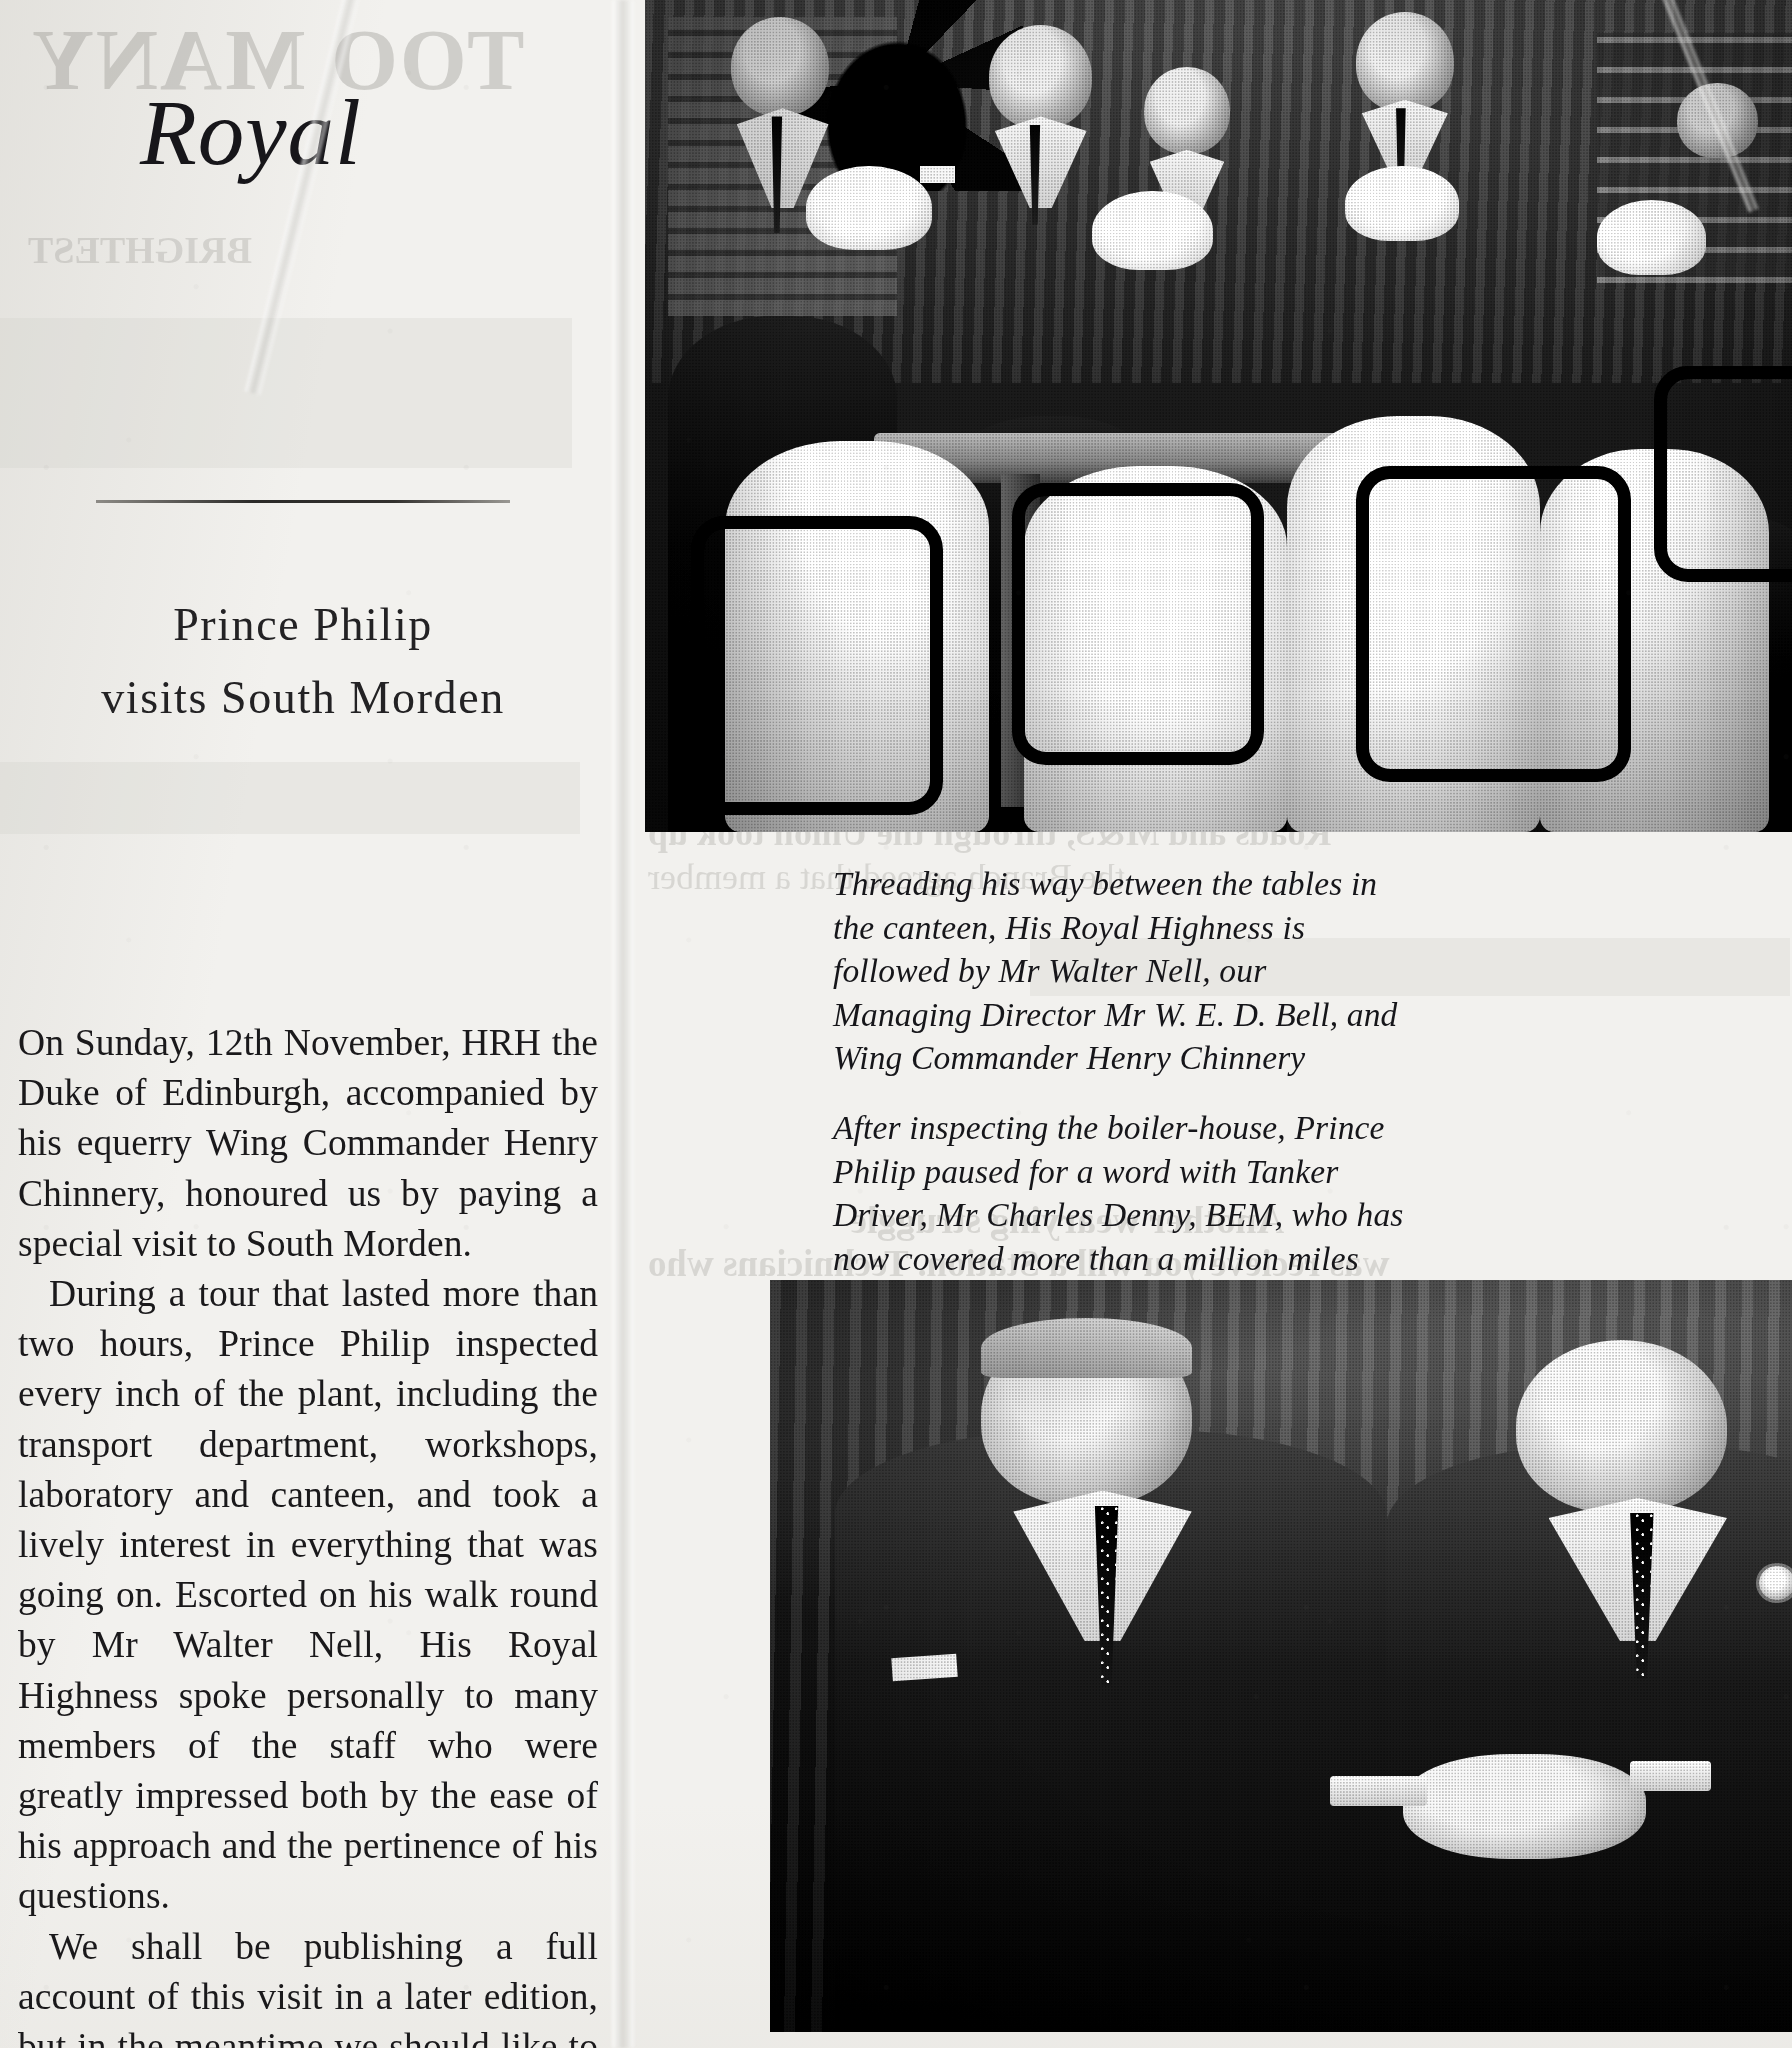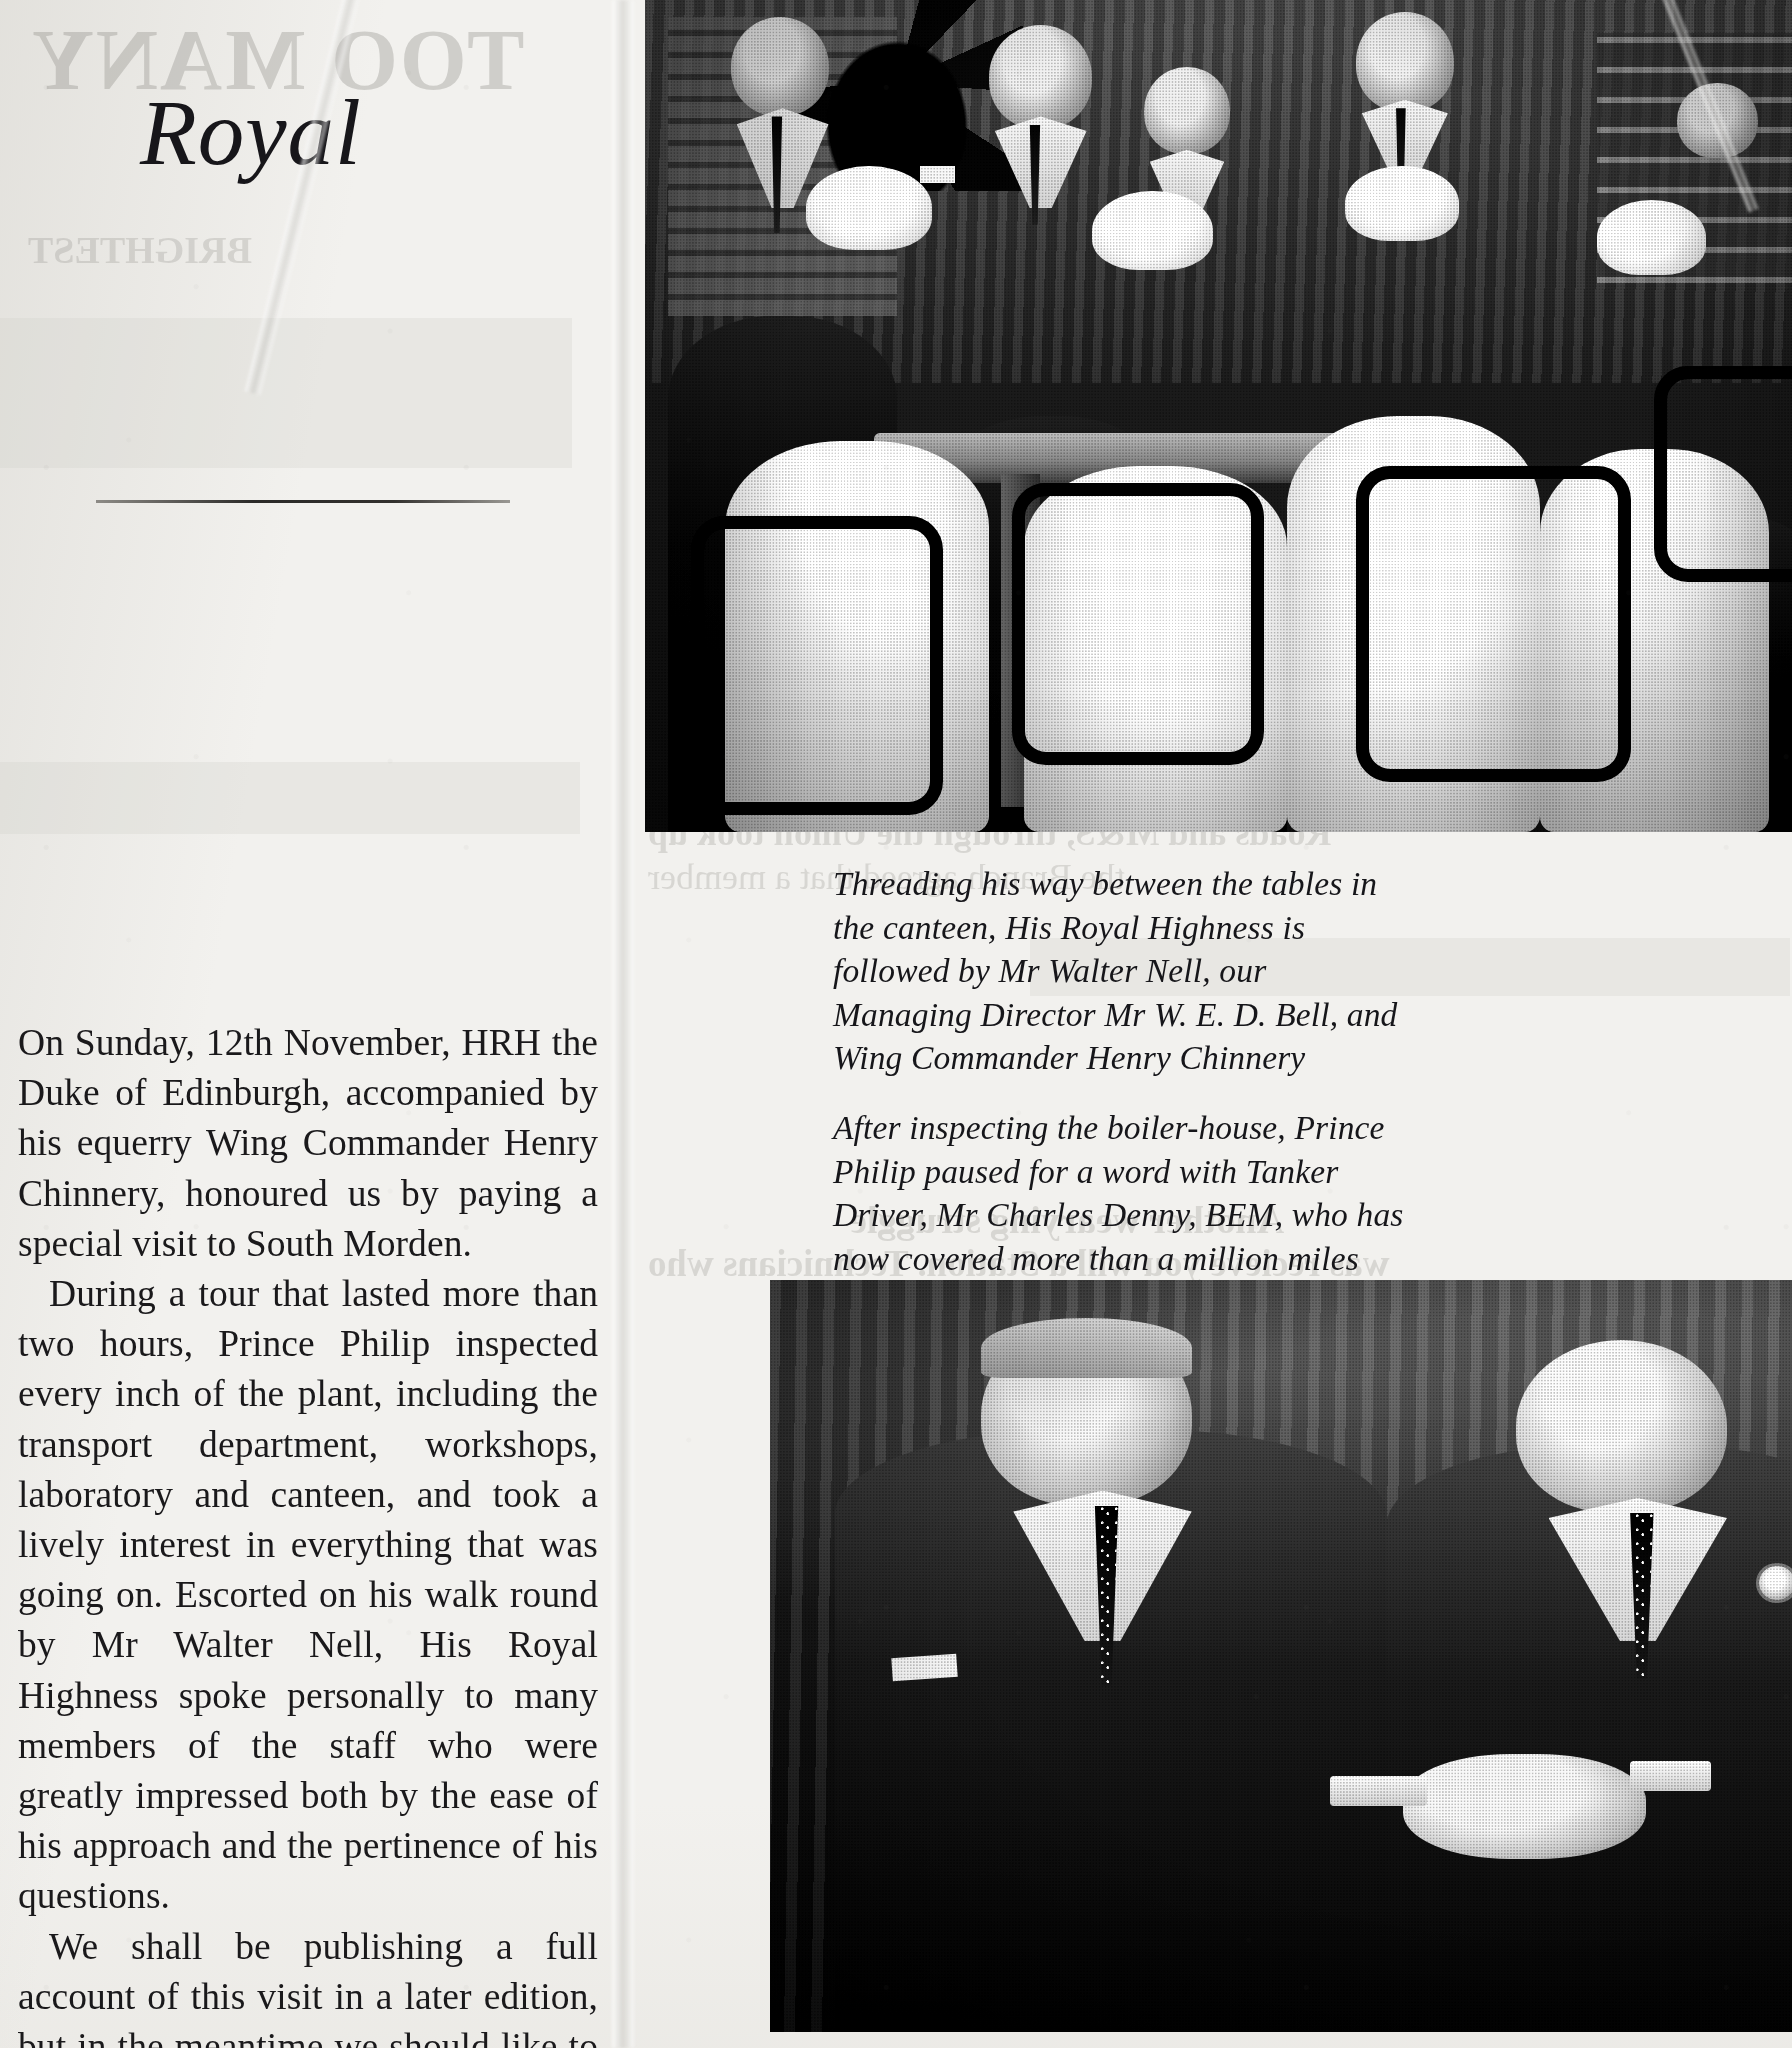--- a/index.html
+++ b/index.html
@@ -299,20 +299,24 @@
   <div class="ghost band" style="left:1030px; top:938px; width:760px; height:58px;"></div>
 
   <div id="leftcol">
 
     <div id="title">
       <span>Royal</span>
     </div>
 
     <div id="rule"></div>
 
+    <div id="subtitle">
+      <span>Prince Philip</span>
+      <span class="s2">visits South Morden</span>
+    </div>
 
     <div id="body">
       <p>On Sunday, 12th November, HRH the Duke of Edinburgh, accompanied by his equerry Wing Commander Henry Chinnery, honoured us by paying a special visit to South Morden.</p>
       <p>During a tour that lasted more than two hours, Prince Philip inspected every inch of the plant, including the transport department, workshops, laboratory and canteen, and took a lively interest in everything that was going on. Escorted on his walk round by Mr Walter Nell, His Royal Highness spoke personally to many members of the staff who were greatly impressed both by the ease of his approach and the pertinence of his questions.</p>
       <p>We shall be publishing a full account of this visit in a later edition, but in the meantime we should like to express our appreciation to Prince Philip not only for honouring us with his presence but also for under writing the importance that those in the highest positions attach to our own particular branch of the public service.</p>
 
     </div>
   </div>
 
   <div id="rightcol">

